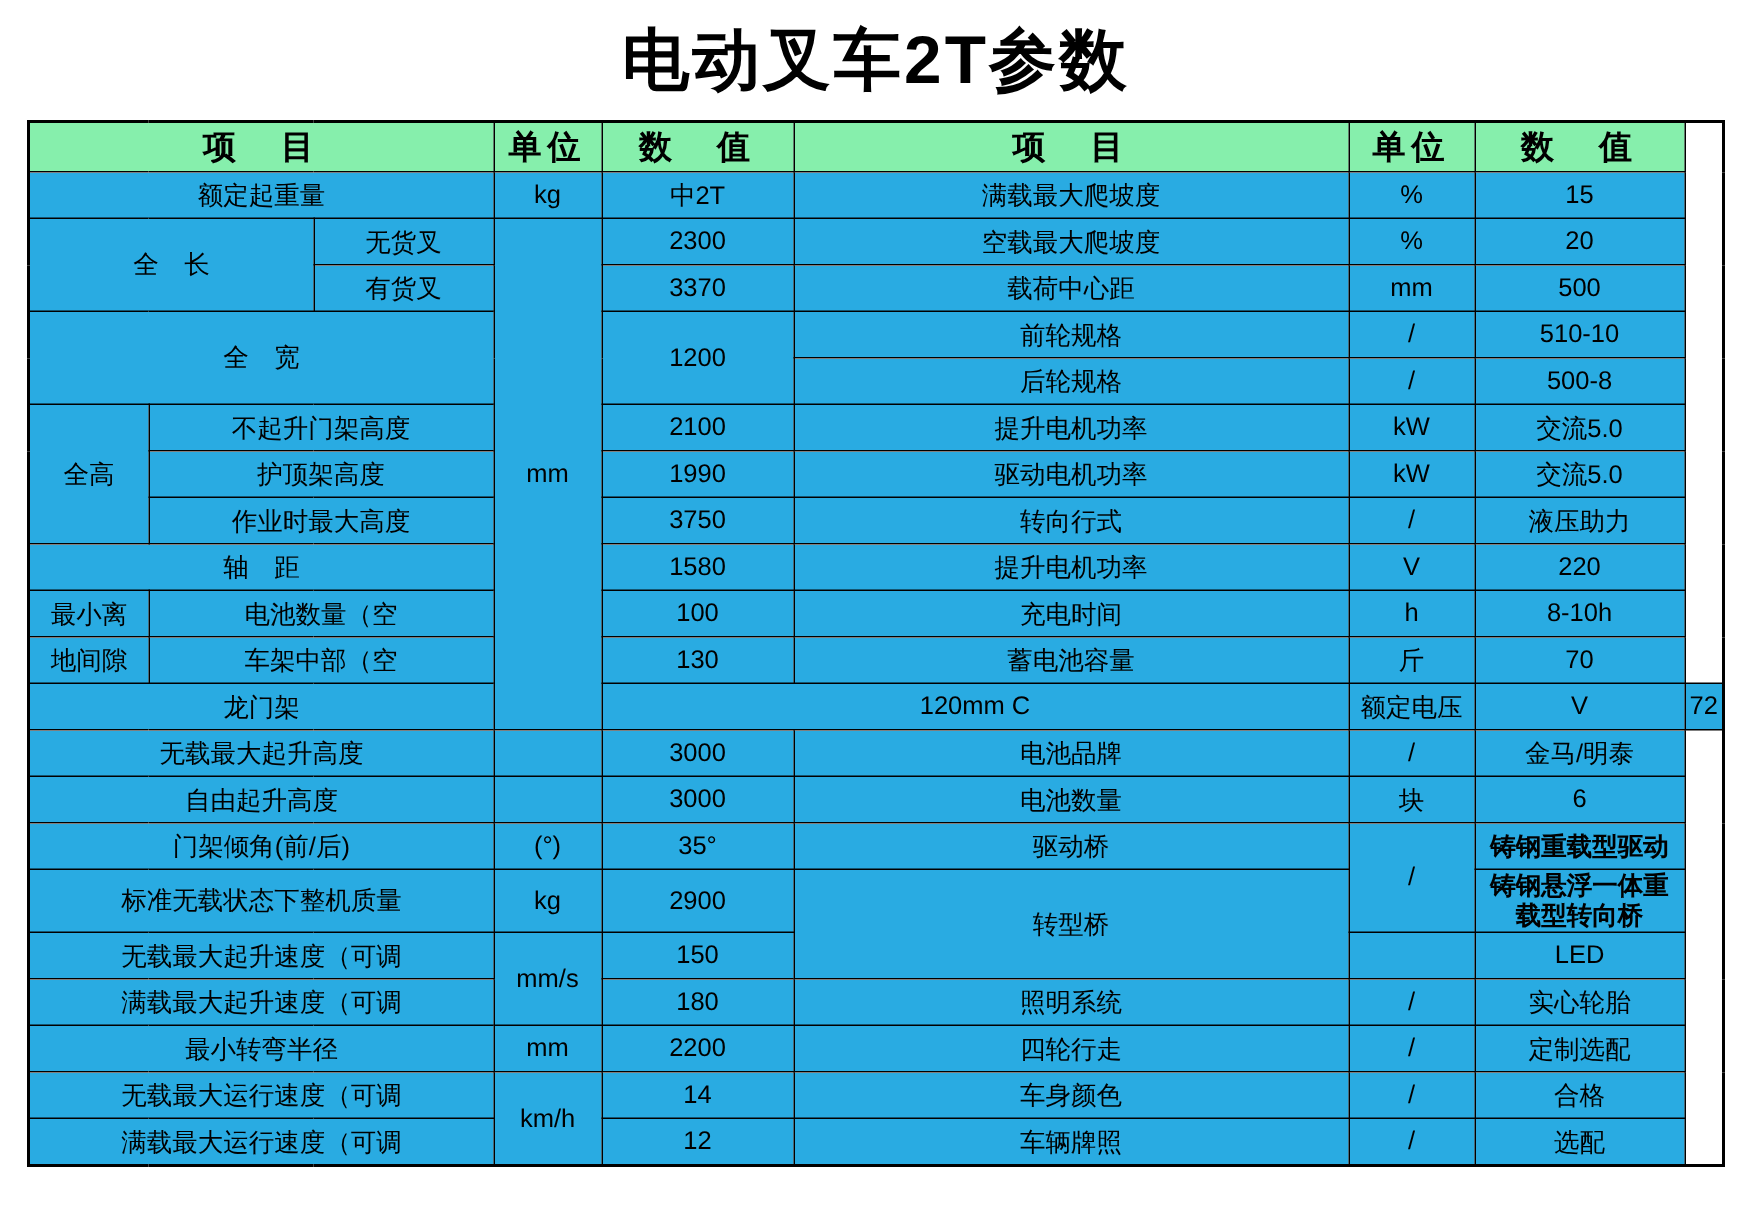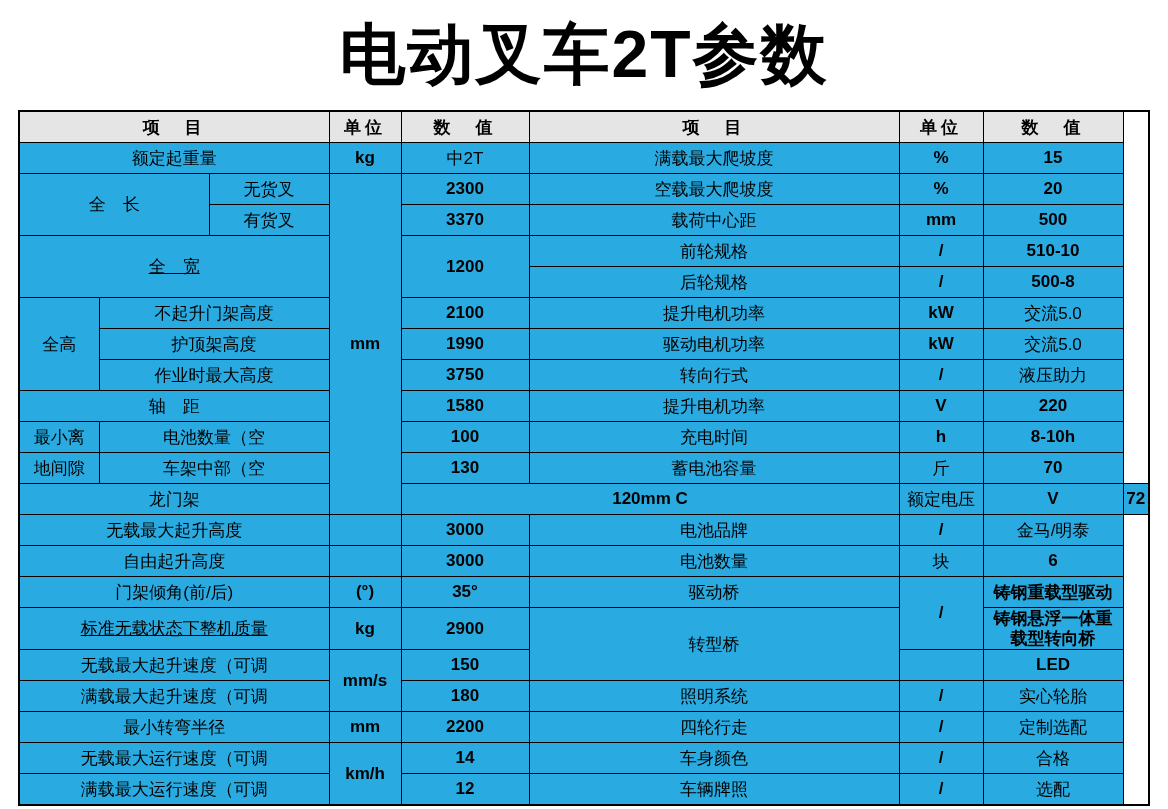--- a/index.html
+++ b/index.html
@@ -14,21 +14,21 @@
     overflow: hidden;
   }
   .page {
     position: relative;
     width: 1168px;
     height: 809px;
     box-sizing: border-box;
   }
   .title {
     text-align: center;
-    font-size: 66px;
+    font-size: 45px;
     font-weight: bold;
     color: #000000;
     letter-spacing: 2px;
     padding-top: 10px;
     padding-bottom: 10px;
     font-family: "Liberation Sans", sans-serif;
   }
   .table-wrap {
     padding: 0 18px;
   }
@@ -45,33 +45,32 @@
     font-size: 17px;
     text-align: center;
     vertical-align: middle;
     height: 28px;
     padding: 1px 2px;
     font-family: "Liberation Sans", sans-serif;
     white-space: nowrap;
     overflow: hidden;
   }
   table.spec tr.header td {
-    background: #e5e5e5;
+    background: #86efac;
     font-weight: bold;
     letter-spacing: 4px;
-    font-size: 17px;
+    font-size: 22px;
   }
   td.unit, td.val {
     font-size: 17px;
   }
   .mono {
     font-family: "Liberation Serif", serif;
-    font-weight: bold;
-  }
-  td.tall2 { height: 56px; text-decoration: underline; }
+  }
+  td.tall2 { height: 56px; }
   .small { font-size: 16px; font-weight: bold; }
 </style>
 </head>
 <body>
 
 <div class="page">
 
   <div class="title">电动叉车2T参数</div>
 
   <div class="table-wrap">

